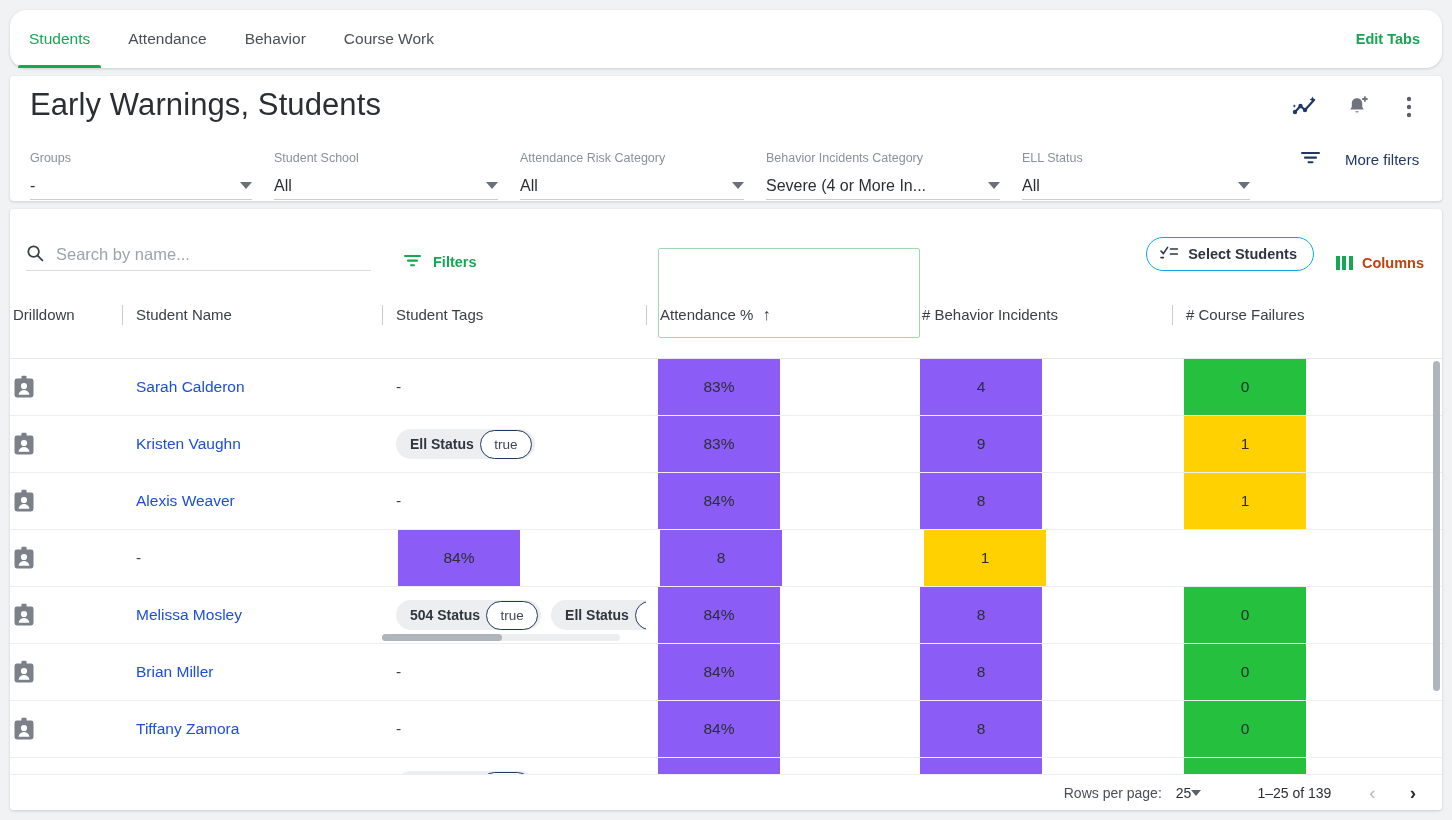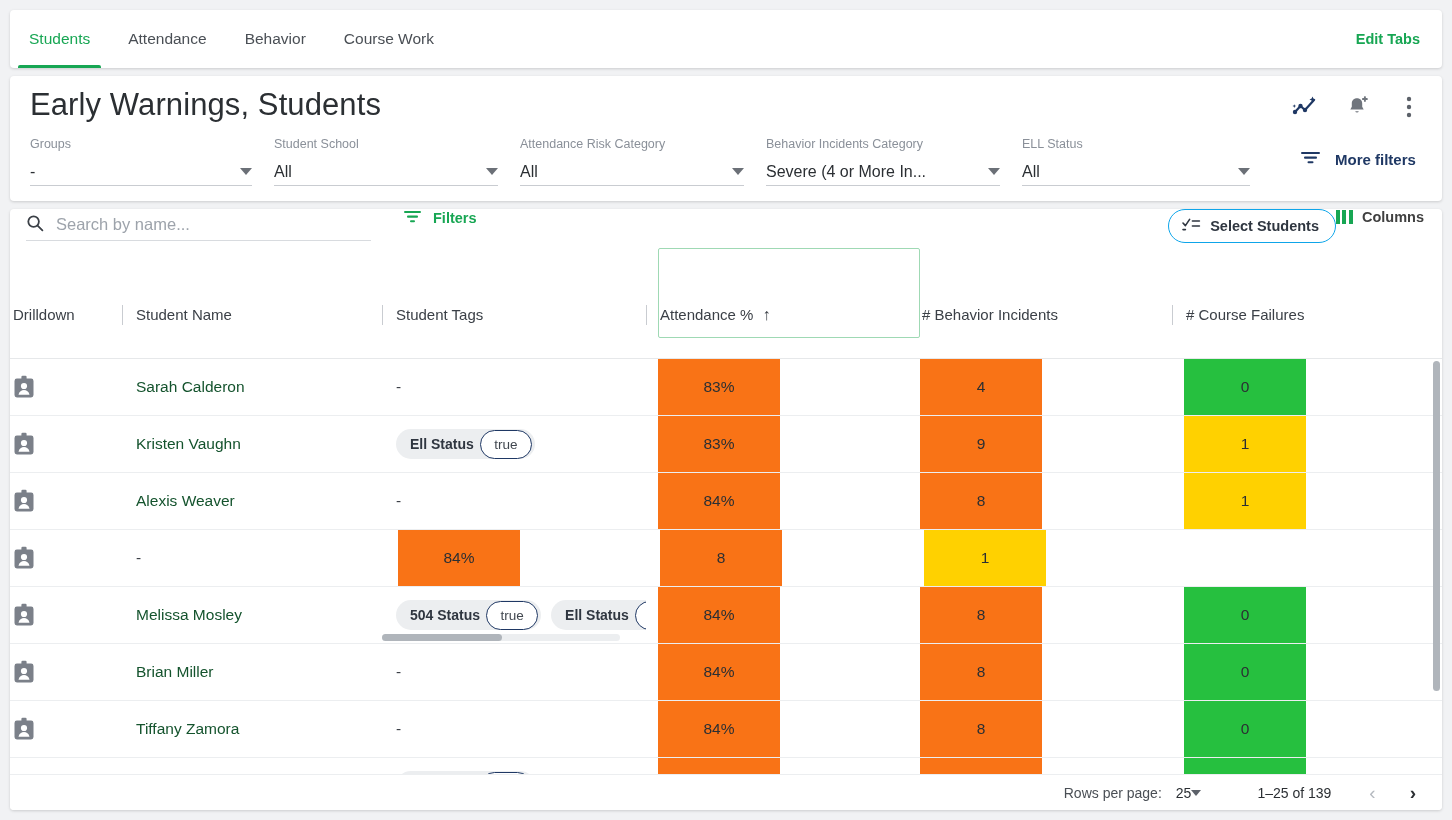--- a/index.html
+++ b/index.html
@@ -10,21 +10,21 @@
     font-family: "Liberation Sans", sans-serif;
     overflow: hidden;
   }
   .app { position: relative; width: 1452px; height: 820px; }
 
   
   .tabbar {
     position: absolute; left: 10px; top: 10px;
     width: 1432px; height: 58px;
     background: #ffffff;
-    border-radius: 4px;
+    border-radius: 16px;
     box-shadow: 0 1px 3px rgba(0,0,0,0.16);
     display: flex; align-items: stretch;
     padding: 0 18px 0 0;
   }
   .tabs { display: flex; align-items: stretch; }
   .tab {
     display: flex; align-items: center;
     padding: 0 19px;
     font-size: 15.5px;
     color: #4a4f55;
@@ -54,21 +54,21 @@
     padding: 14px 20px 0 20px;
   }
   .title-row { display: flex; align-items: flex-start; }
   .page-title {
     font-size: 31px; color: #2b2f33; font-weight: 400;
     letter-spacing: 0.1px; line-height: 30px;
   }
   .title-actions { margin-left: auto; display: flex; align-items: center; gap: 26px; padding-top: 4px; }
   .icon-btn { cursor: pointer; display: flex; align-items: center; justify-content: center; width: 26px; height: 26px; }
 
-  .filters-row { display: flex; align-items: center; margin-top: 16px; }
+  .filters-row { display: flex; align-items: flex-start; margin-top: 30px; }
   .filter {
     margin-right: 22px;
     position: relative;
   }
   .filter-label {
     font-size: 12.5px; color: #8a9099; line-height: 16px; margin-bottom: 6px;
   }
   .filter-control {
     display: flex; align-items: center;
     border-bottom: 1px solid #c9ccd1;
@@ -83,36 +83,36 @@
     border-left: 6px solid transparent; border-right: 6px solid transparent;
     border-top: 7px solid #6b7077;
     flex: 0 0 auto;
   }
   .f-groups { width: 222px; }
   .f-school { width: 224px; }
   .f-att { width: 224px; }
   .f-beh { width: 234px; }
   .f-ell { width: 228px; }
   .more-filters {
-    display: flex; align-items: center; gap: 14px;
-    color: #1f3864; font-size: 15px; font-weight: bold;
+    display: flex; align-items: center; gap: 24px;
+    color: #1f3864; font-size: 15px; font-weight: normal;
     cursor: pointer; margin-left: 28px; padding-bottom: 4px;
   }
 
   
   .tablecard {
     position: absolute; left: 10px; top: 209px;
     width: 1432px; height: 601px;
     background: #ffffff;
     border-radius: 4px;
     box-shadow: 0 1px 3px rgba(0,0,0,0.16);
     overflow: hidden;
   }
   .toolbar {
-    display: flex; align-items: flex-start;
+    display: flex; align-items: flex-end;
     height: 62px; padding: 0 18px 0 16px;
   }
   .search-wrap {
     display: flex; align-items: center; gap: 10px;
     width: 345px; border-bottom: 1px solid #d8dbdf; height: 32px;
   }
   .search-input {
     border: none; outline: none; background: transparent;
     font-size: 16.5px; color: #2b2f33; width: 100%;
     font-family: "Liberation Sans", sans-serif;
@@ -126,21 +126,21 @@
   .toolbar-spacer { flex: 1; }
   .select-students {
     display: flex; align-items: center; gap: 9px;
     border: 1px solid #0ea5e9; border-radius: 18px;
     height: 34px; padding: 0 16px 0 13px;
     color: #2f3640; font-size: 14.5px; font-weight: bold;
     cursor: pointer;
   }
   .columns-btn {
     display: flex; align-items: center; gap: 9px;
-    color: #404040; font-size: 14.5px; font-weight: bold;
+    margin-left: 22px; color: #c2410c; font-size: 14.5px; font-weight: bold;
     cursor: pointer;
   }
   .cols-icon { display: flex; gap: 2.5px; }
   .cols-icon i { display: block; width: 4px; height: 14px; background: #17a653; }
 
   
   .table { position: relative; width: 100%; }
   .thead {
     display: flex; height: 88px; align-items: center;
     position: relative; border-bottom: 1px solid #e6e8ea;
@@ -171,21 +171,21 @@
   }
   .thead .col-att { z-index: 2; }
 
   .tbody { position: relative; }
   .row {
     display: flex; align-items: stretch; height: 57px;
     border-bottom: 1px solid #eceef0;
     position: relative;
   }
   .cell { display: flex; align-items: center; height: 100%; }
-  .cell.name { font-size: 15.5px; color: #14532d; }
+  .cell.name { font-size: 15.5px; color: #1d4ed8; }
   .cell.tags { font-size: 15.5px; color: #3b4047; position: relative; overflow: hidden; }
   .dash { color: #3b4047; font-size: 15.5px; }
   .badge-icon { color: #7b8089; display: flex; align-items: center; }
 
   .tag {
     display: inline-flex; align-items: center;
     background: #eceef0; border-radius: 16px;
     height: 30px; padding: 0 3px 0 14px;
     margin-right: 10px; flex: 0 0 auto;
   }
@@ -205,21 +205,21 @@
   .tagscroll i {
     display: block; height: 7px; width: 120px;
     background: #b0b5bb; border-radius: 4px;
   }
 
   .val {
     width: 122px; height: 100%;
     display: flex; align-items: center; justify-content: center;
     font-size: 15.5px; color: #2b2f33;
   }
-  .val.red { background: #f97316; }
+  .val.red { background: #8b5cf6; }
   .val.green { background: #26c03f; }
   .val.yellow { background: #ffd100; }
 
   
   .vscroll {
     position: absolute; right: 2px; top: 152px;
     width: 7px; height: 430px; background: transparent;
   }
   .vscroll i {
     display: block; width: 7px; height: 330px;

